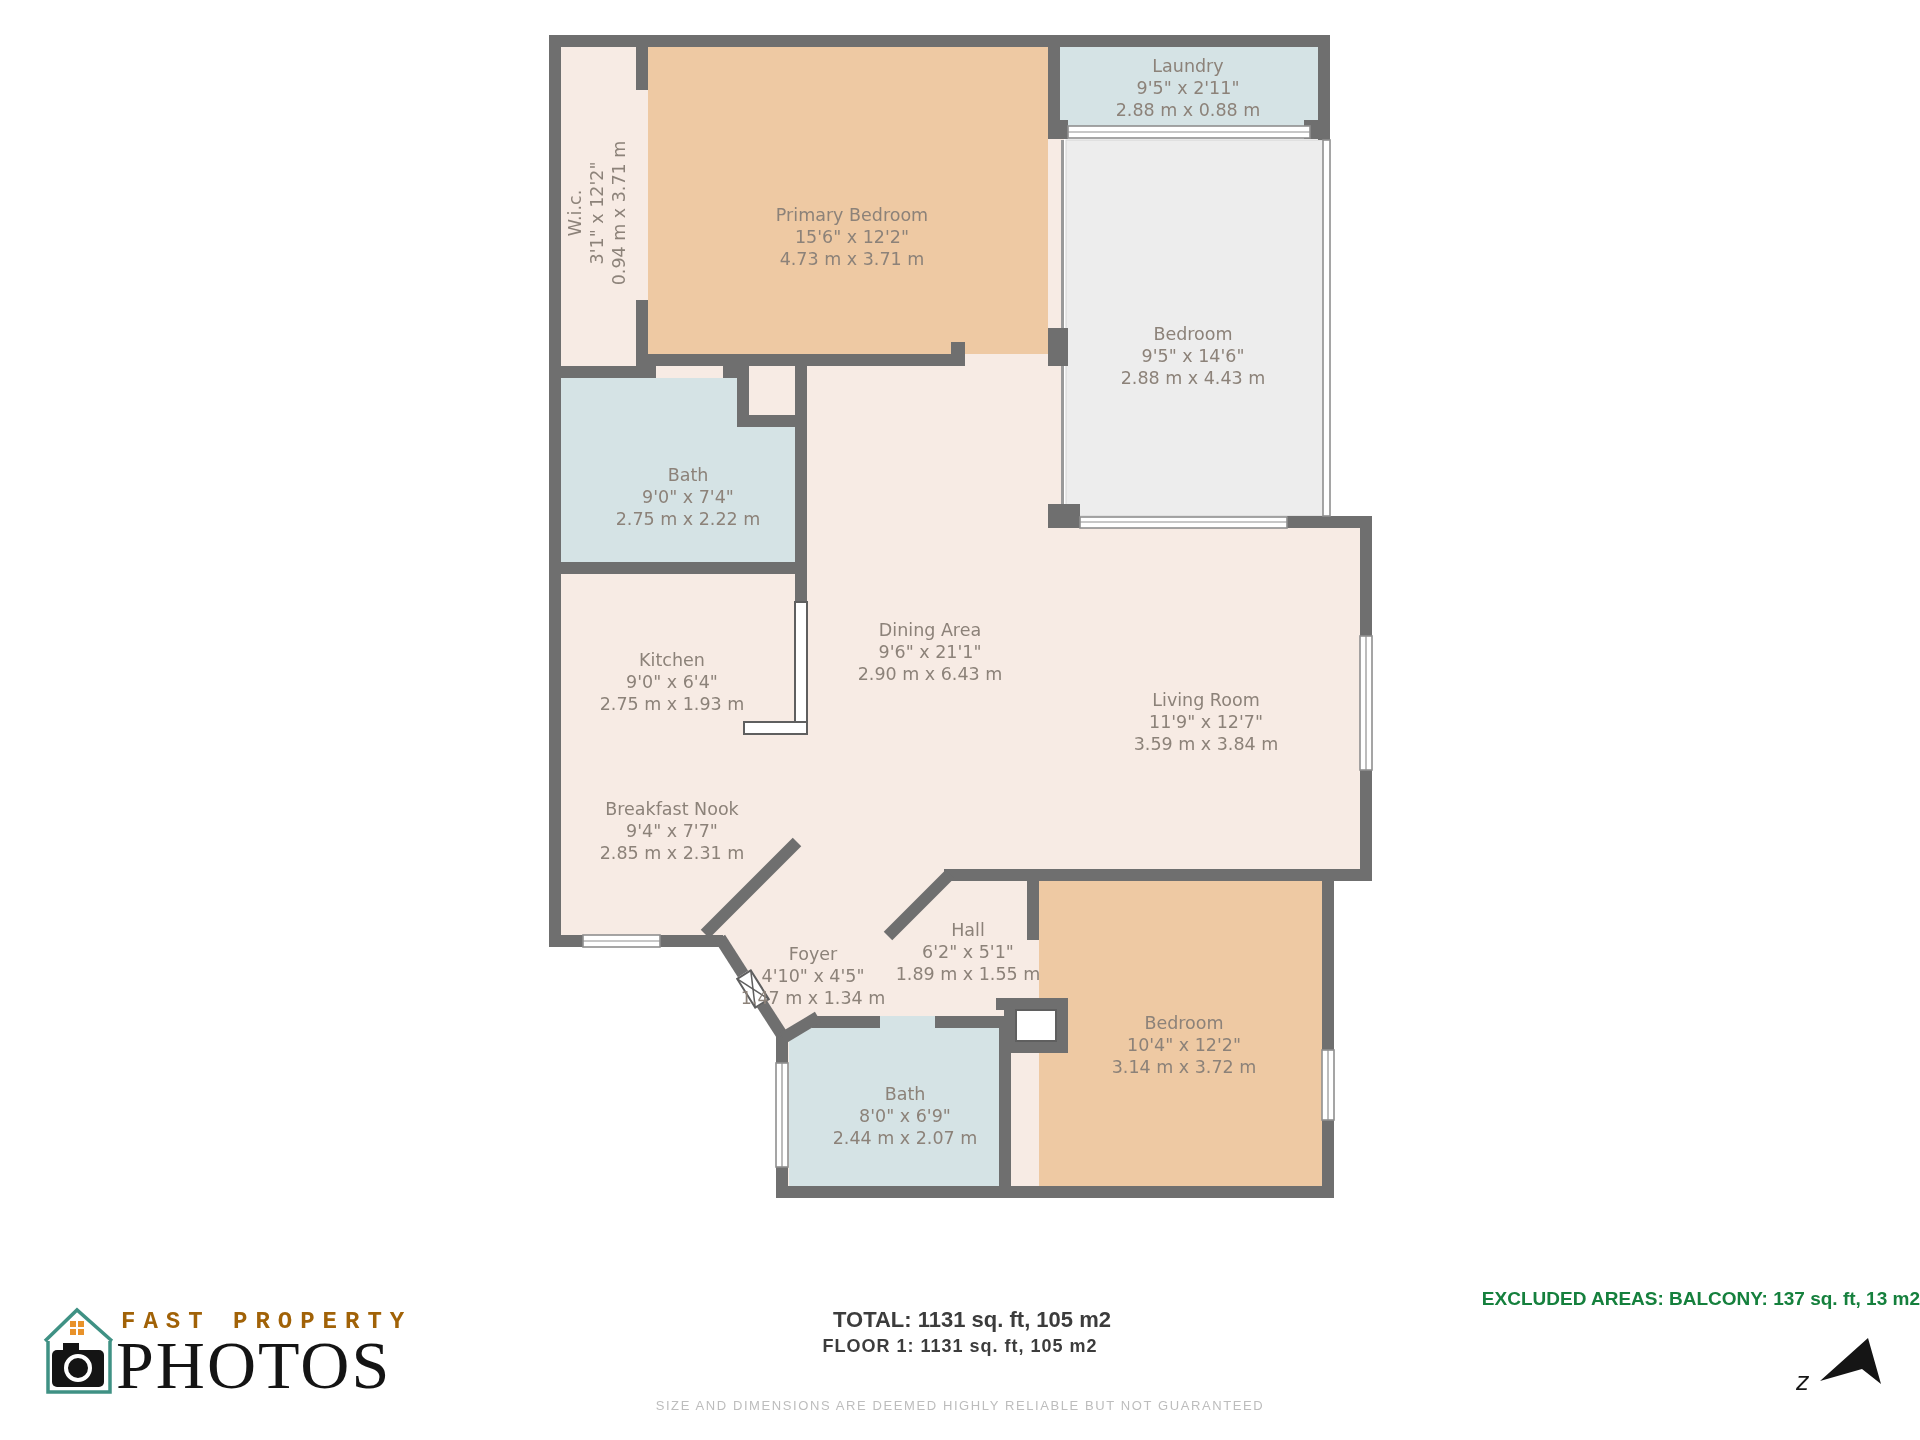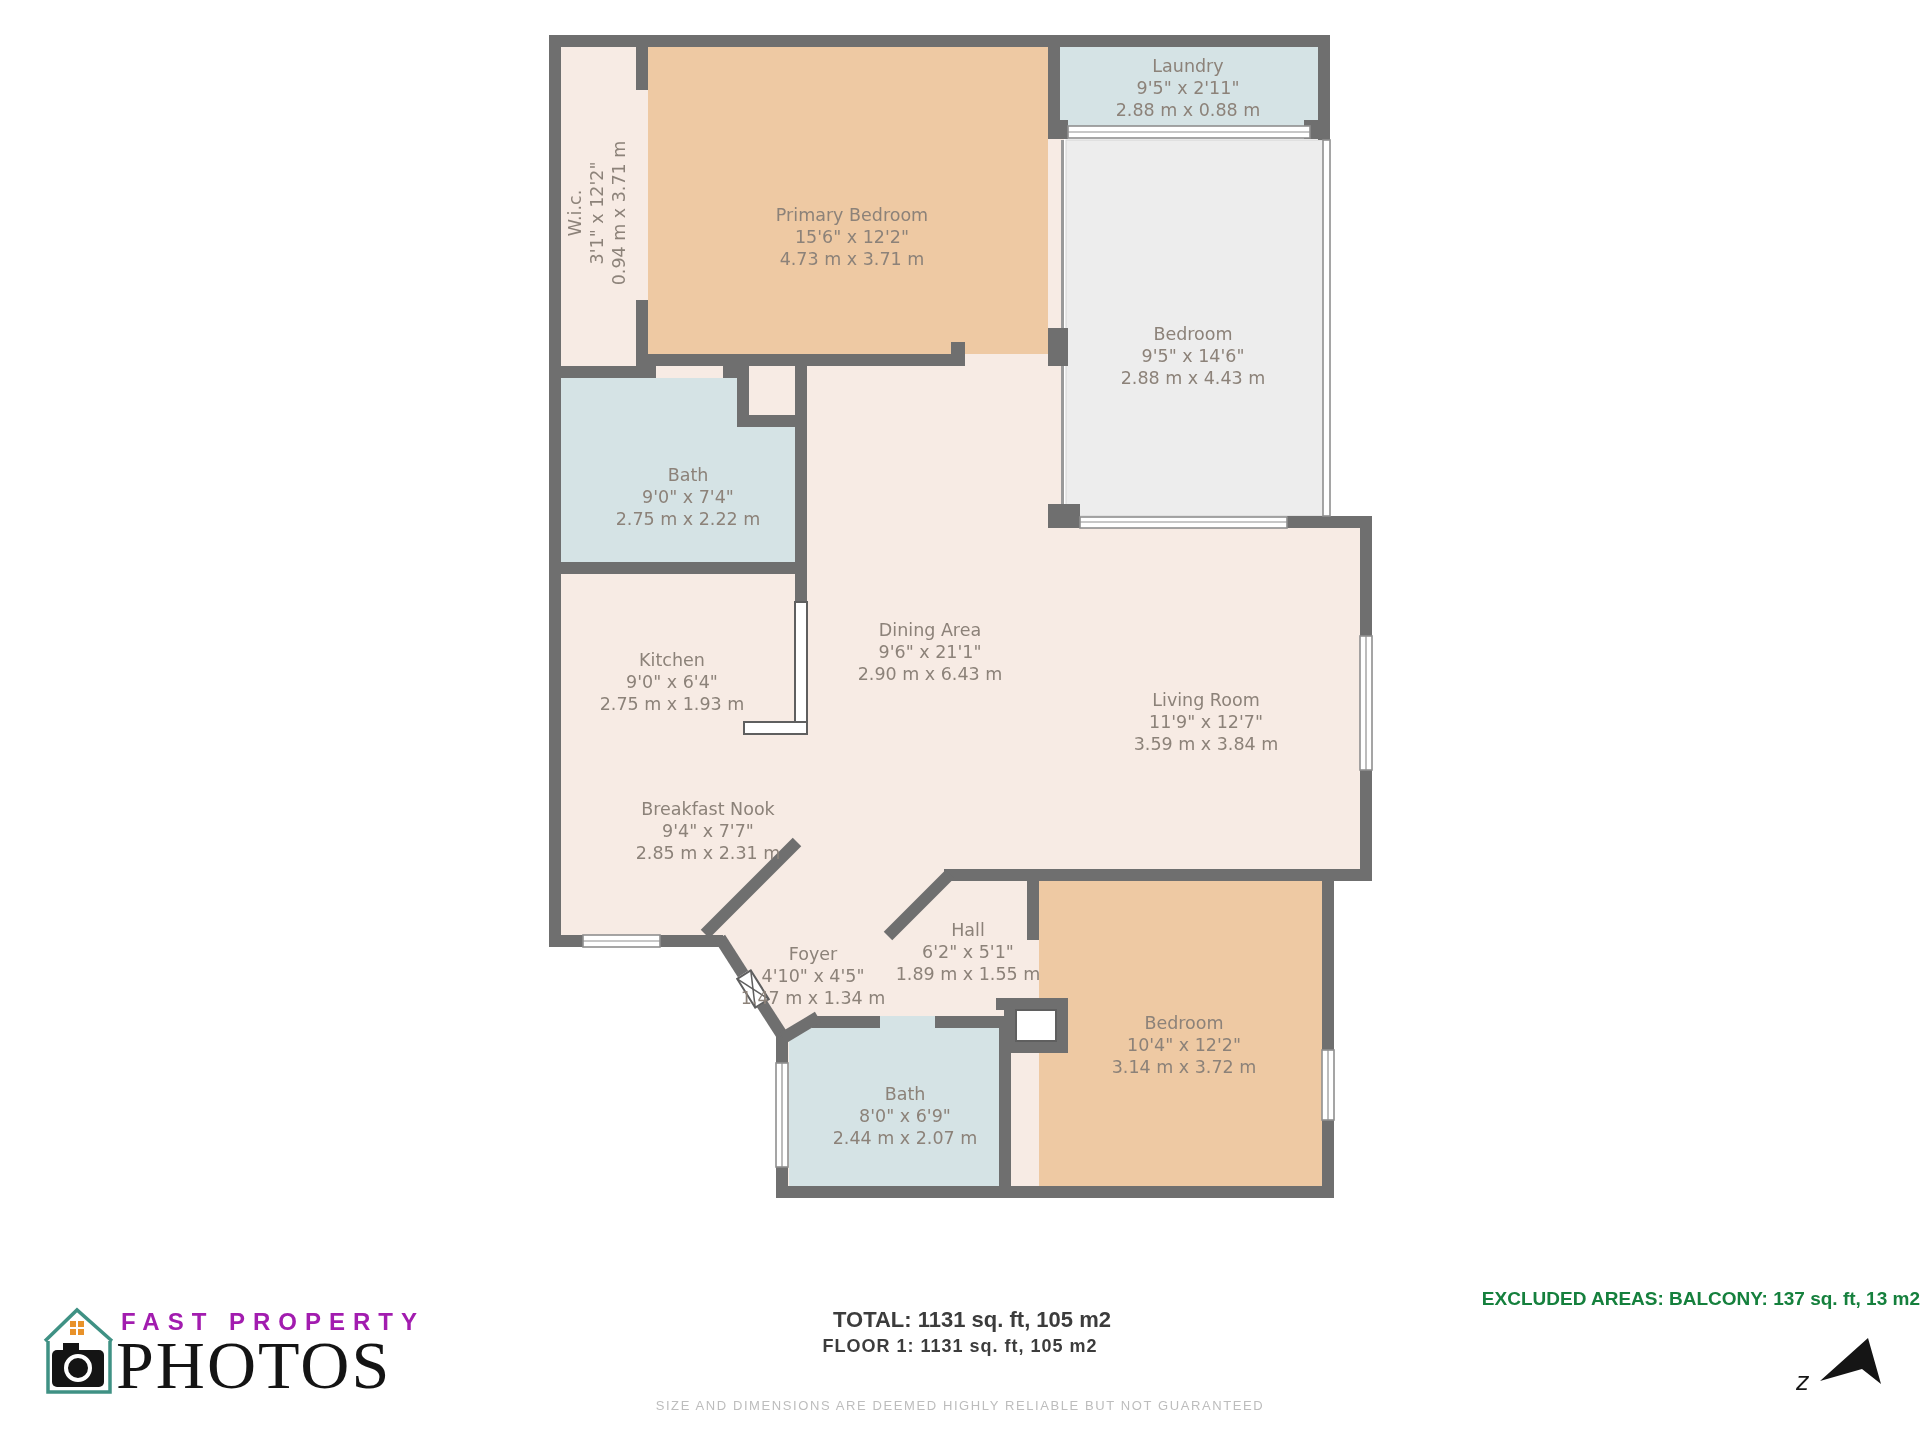--- a/index.html
+++ b/index.html
@@ -12,22 +12,22 @@
   .furn{fill:#ffffff;stroke:#5f5f5f;stroke-width:2;}
   .room-label{position:absolute;transform:translate(-50%,-50%);text-align:center;
        font-size:17.5px;line-height:22px;color:#8c8279;white-space:nowrap;}
   .summary{position:absolute;left:0;width:100%;text-align:center;
        font-family:"Liberation Sans",sans-serif;color:#3c3c3c;}
   #total-line{top:1307px;font-size:22px;font-weight:700;margin-left:12px;}
   #floor-line{top:1336px;font-size:18px;font-weight:600;letter-spacing:1px;}
   #excluded-line{top:1288px;font-size:19px;font-weight:700;color:#15803d;text-align:right;}
   #disclaimer-line{top:1398px;font-size:13px;font-weight:400;letter-spacing:1.6px;color:#bdbdbd;}
   #logo{position:absolute;left:36px;top:1296px;width:400px;height:130px;}
-  #logo-line1{position:absolute;left:121px;top:1308px;font-family:Liberation Sans, sans-serif;
-       font-size:24px;font-weight:600;letter-spacing:8px;color:#a21caf;white-space:nowrap;}
+  #logo-line1{position:absolute;left:121px;top:1308px;font-family:Liberation Mono, monospace;
+       font-size:24px;font-weight:600;letter-spacing:8px;color:#a16207;white-space:nowrap;}
   #logo-line2{position:absolute;left:116px;top:1326px;font-family:"Liberation Serif",serif;
        font-size:68px;font-weight:400;letter-spacing:2px;color:#141414;white-space:nowrap;}
   #compass-label{position:absolute;left:1796px;top:1368px;font-size:24px;font-style:italic;
        color:#161616;}
 </style>
 </head>
 <body>
 
 <svg width="1920" height="1440" viewBox="0 0 1920 1440">
 
@@ -148,21 +148,21 @@
     <div class="room-label" style="left: 930px; top: 652px;">
       <div>Dining Area</div>
       <div>9'6" x 21'1"</div>
       <div>2.90 m x 6.43 m</div>
     </div>
     <div class="room-label" style="left: 1206px; top: 722px;">
       <div>Living Room</div>
       <div>11'9" x 12'7"</div>
       <div>3.59 m x 3.84 m</div>
     </div>
-    <div class="room-label" style="left: 672px; top: 831px; margin-left: 36px;">
+    <div class="room-label" style="left: 672px; top: 831px;">
       <div>Breakfast Nook</div>
       <div>9'4" x 7'7"</div>
       <div>2.85 m x 2.31 m</div>
     </div>
     <div class="room-label" style="left: 813px; top: 976px;">
       <div>Foyer</div>
       <div>4'10" x 4'5"</div>
       <div>1.47 m x 1.34 m</div>
     </div>
     <div class="room-label" style="left: 968px; top: 952px;">

